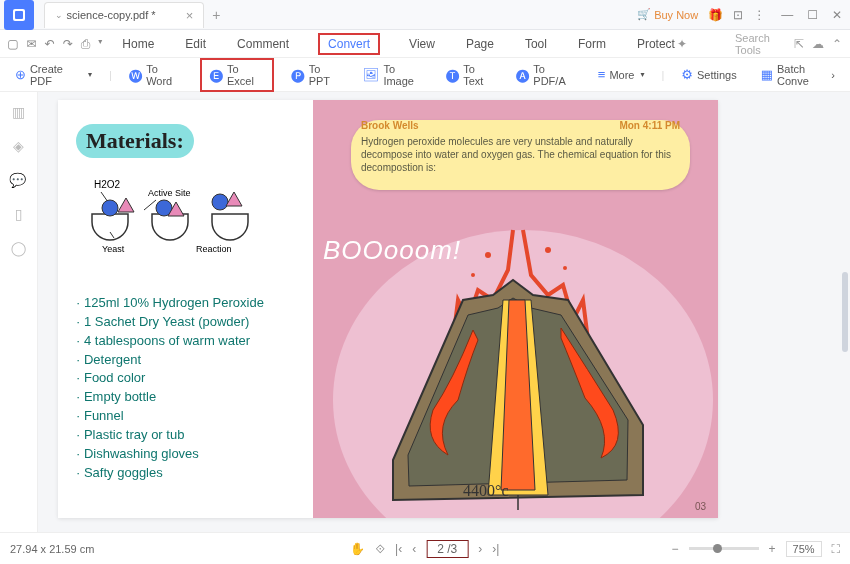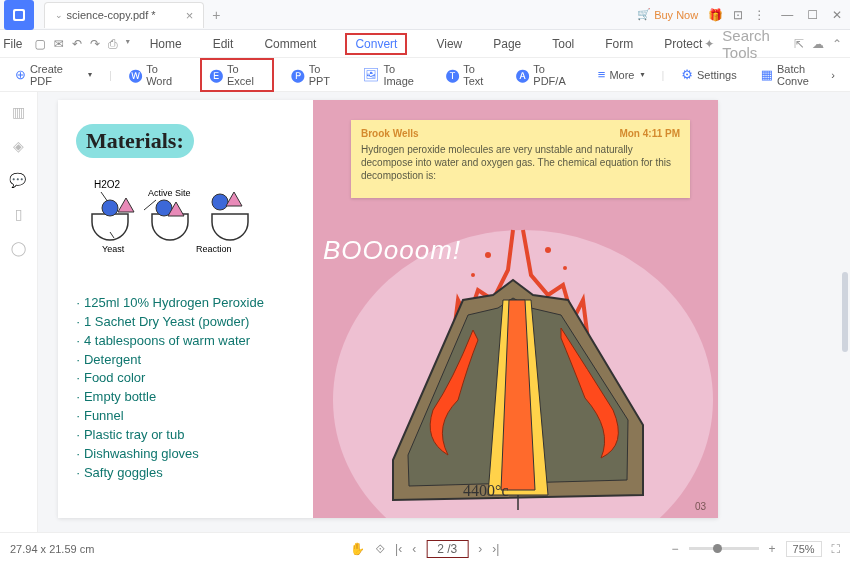--- a/index.html
+++ b/index.html
@@ -18,21 +18,21 @@
 
 .menubar { height: 28px; display: flex; align-items: center; padding: 0 8px; font-size: 12px; border-bottom: 1px solid #eee; justify-content: flex-end; }
 .file-menu { color: #555; padding: 0 8px; cursor: pointer; }
 .menu-icons { display: flex; gap: 8px; color: #888; font-size: 12px; margin-left: 4px; }
 .menu-icons span { cursor: pointer; }
 .main-tabs { display: flex; gap: 27px; margin-left: 18px; }
 .main-tab { color: #555; cursor: pointer; padding: 4px 2px; }
 .main-tab.active { color: #4a7cff; }
 .main-tab.highlighted { border: 2px solid #d83a3a; padding: 2px 8px; }
 .menubar-right { margin-left: auto; display: flex; align-items: center; gap: 8px; color: #999; }
-.search-box { font-size: 15px; color: #aaa; }
+.search-box { font-size: 11px; color: #aaa; margin-left: 40px; }
 
 .toolbar { height: 34px; display: flex; align-items: center; padding: 0 10px; gap: 12px; font-size: 11px; border-bottom: 1px solid #eee; }
 .tool-btn { display: flex; align-items: center; gap: 4px; color: #555; cursor: pointer; padding: 3px 5px; }
 .tool-btn .icon { color: #4a7cff; font-size: 13px; }
 .tool-btn.highlighted { border: 2px solid #d83a3a; padding: 3px 8px; }
 .tool-sep { color: #ddd; }
 .toolbar-right { margin-left: auto; display: flex; gap: 14px; }
 
 .workspace { display: flex; height: 440px; background: #f5f6f8; }
 .sidebar { width: 38px; background: #fff; display: flex; flex-direction: column; align-items: center; padding-top: 12px; gap: 18px; border-right: 1px solid #eee; }
@@ -40,21 +40,21 @@
 
 .canvas { flex: 1; padding: 8px 20px; overflow: hidden; position: relative; }
 .page { width: 660px; height: 418px; background: #fff; box-shadow: 0 1px 4px rgba(0,0,0,0.1); display: flex; position: relative; }
 .page-left { width: 255px; padding: 24px 14px 10px 18px; }
 .mat-title { background: #8ae0e0; font-size: 22px; font-weight: 800; padding: 4px 10px; font-family: Georgia, serif; display: inline-block; color: #222; border-radius: 17px; }
 .diagram { margin-top: 16px; margin-bottom: 30px; position: relative; height: 90px; }
 .list { font-size: 13px; line-height: 1.45; color: #0f766e; }
 .list div::before { content: "· "; }
 
 .page-right { flex: 1; background: #e4a3b9; position: relative; overflow: hidden; }
-.note { position: absolute; top: 20px; left: 38px; right: 28px; background: #feeea3; padding: 8px 10px 16px; box-shadow: 0 1px 3px rgba(0,0,0,0.15); font-size: 10px; }
+.note { position: absolute; top: 20px; left: 38px; right: 28px; background: #feeea3; padding: 0 10px 16px; box-shadow: 0 1px 3px rgba(0,0,0,0.15); font-size: 10px; border-radius: 28px; }
 .note-header { display: flex; justify-content: space-between; color: #d48a2e; font-weight: 600; margin-bottom: 4px; }
 .note-body { color: #5a5a45; line-height: 1.3; }
 .boom { position: absolute; top: 135px; left: 10px; color: #fff; font-family: Liberation Sans, sans-serif; font-size: 26px; font-style: italic; letter-spacing: 1px; }
 .temp { position: absolute; bottom: 18px; left: 150px; color: #333; font-family: cursive; font-size: 16px; }
 .pagenum { position: absolute; bottom: 6px; right: 12px; color: #7a5555; font-size: 10px; }
 .word-badge { position: absolute; top: 6px; right: 6px; width: 26px; height: 26px; border-radius: 50%; background: #fff; border: 1px solid #4a7cff; display: flex; align-items: center; justify-content: center; color: #356bd8; font-size: 11px; font-weight: bold; }
 
 .scroll-track { position: absolute; right: 2px; top: 180px; width: 6px; height: 200px; }
 .scroll-thumb { width: 6px; height: 80px; background: #cfd4dd; border-radius: 3px; }
 

